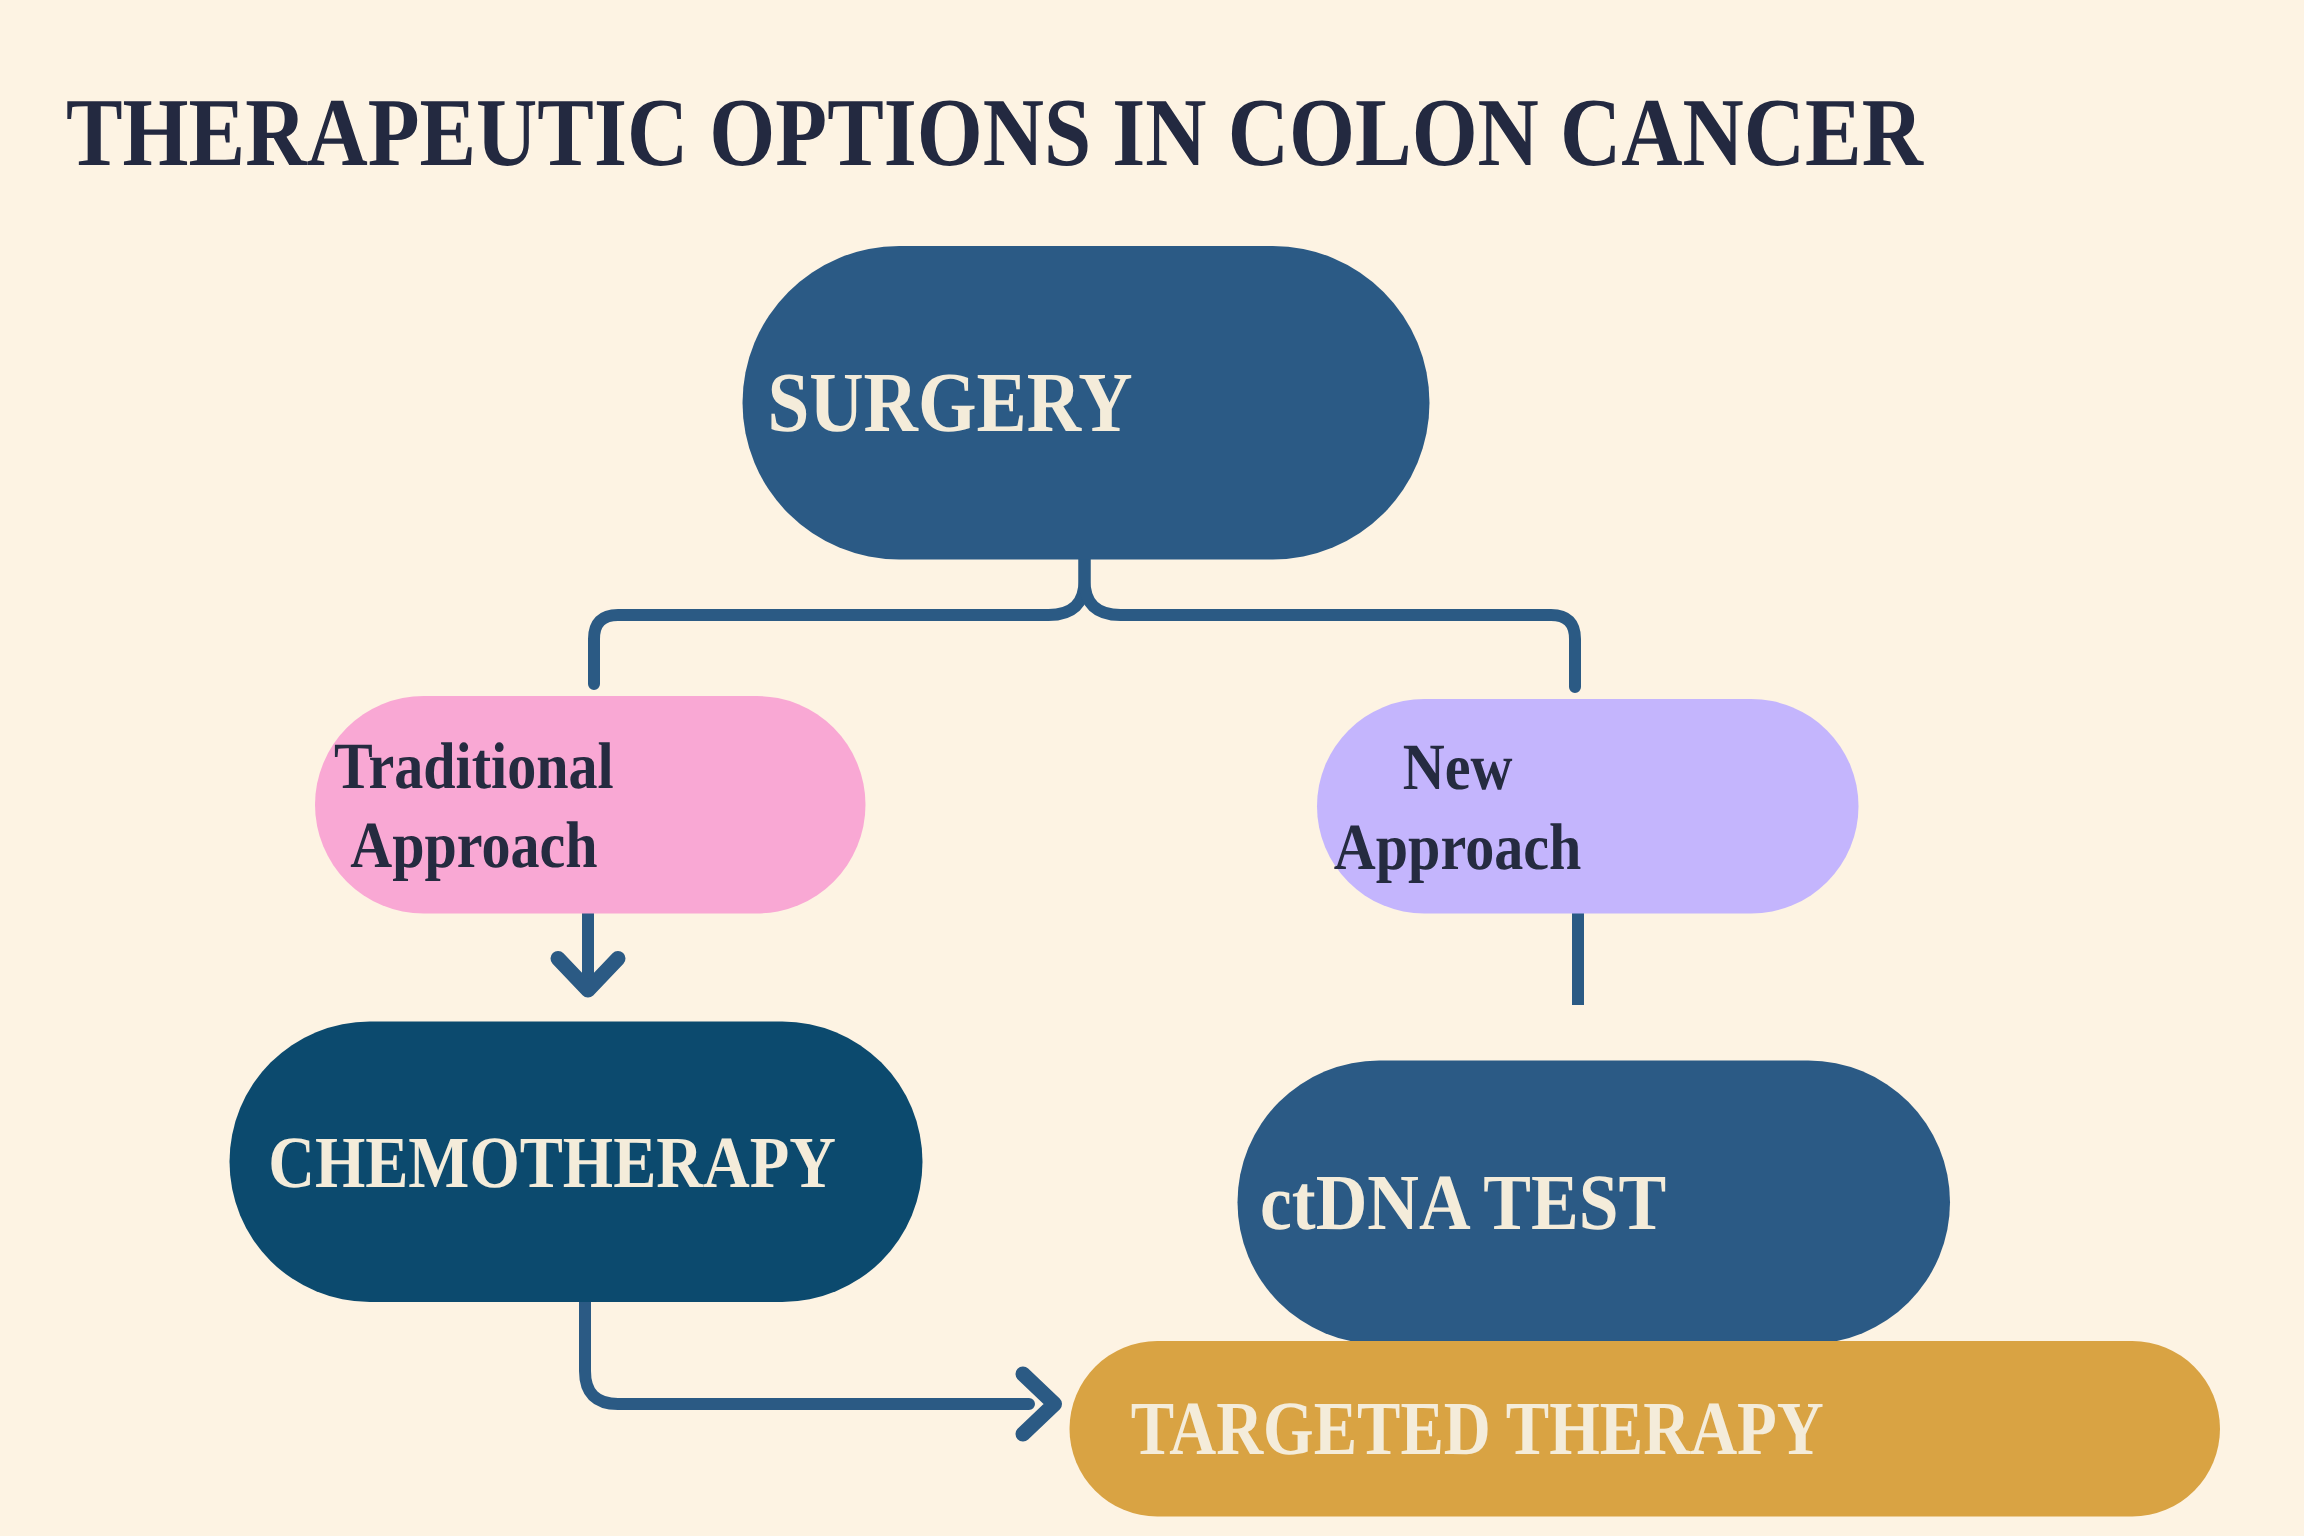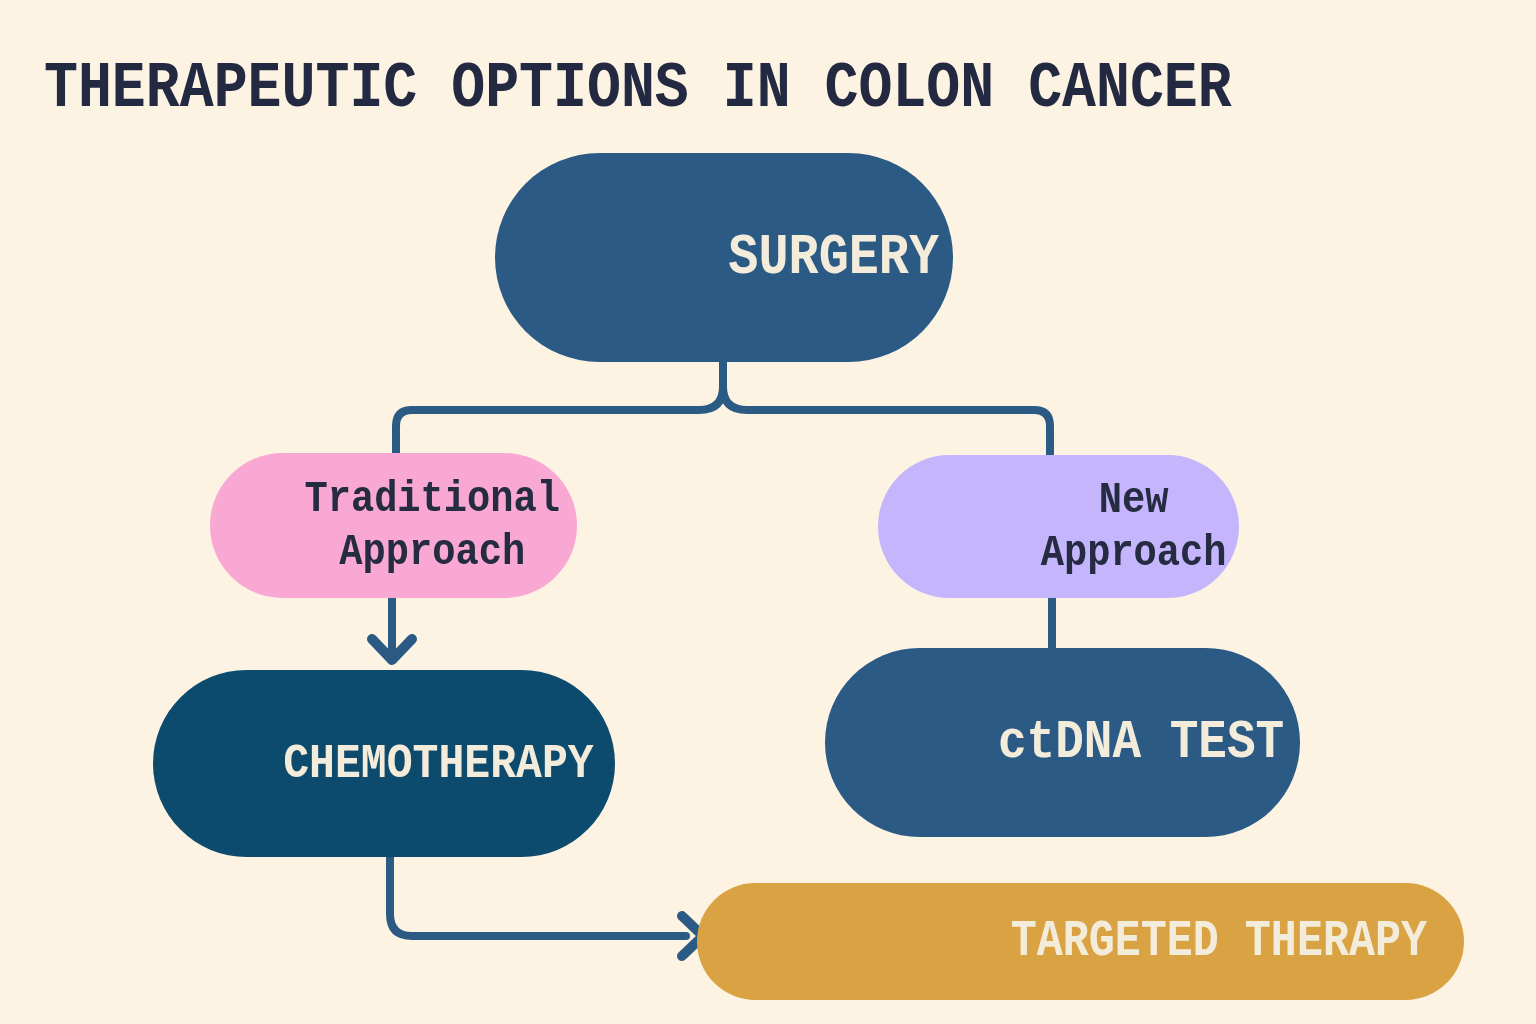--- a/index.html
+++ b/index.html
@@ -5,21 +5,21 @@
   html, body {
     margin: 0;
     padding: 0;
     background: #e8e8e8;
   }
   .canvas {
     position: relative;
     width: 1536px;
     height: 1024px;
     overflow: hidden;
-    font-family: Liberation Mono, monospace;
+    font-family: Liberation Serif, serif;
   }
   .page-title {
     position: absolute;
     left: 44px;
     top: 52px;
     margin: 0;
     font-size: 65px;
     font-weight: 800;
     letter-spacing: 0px;
     white-space: nowrap;
@@ -30,40 +30,41 @@
     position: absolute;
     left: 0;
     top: 0;
     width: 1536px;
     height: 1024px;
   }
   .node {
     position: absolute;
     display: flex;
     align-items: center;
-    justify-content: flex-end;
+    justify-content: flex-start;
     text-align: center;
+    margin-top: 11px;
   }
   .node .label {
     display: inline-block;
     font-weight: 800;
     transform: scaleX(0.88);
     transform-origin: center center;
     white-space: nowrap;
   }
   .node-surgery        { left: 495px; top: 153px; width: 458px; height: 209px; border-radius: 105px; }
   .node-surgery .label { font-size: 57px; }
   .node-traditional    { left: 210px; top: 453px; width: 367px; height: 145px; border-radius: 73px; }
   .node-new            { left: 878px; top: 455px; width: 361px; height: 143px; border-radius: 72px; }
   .approach-label      { font-size: 44px; line-height: 53px; transform: scaleX(0.92); }
   .node-chemo          { left: 153px; top: 670px; width: 462px; height: 187px; border-radius: 94px; }
   .node-chemo .label   { font-size: 49px; }
-  .node-ctdna          { left: 825px; top: 648px; width: 475px; height: 189px; border-radius: 95px; }
+  .node-ctdna          { left: 825px; top: 696px; width: 475px; height: 189px; border-radius: 95px; }
   .node-ctdna .label   { font-size: 53px; transform: scaleX(0.9); }
-  .node-targeted       { left: 697px; top: 883px; width: 767px; height: 117px; border-radius: 59px; }
+  .node-targeted       { left: 713px; top: 883px; width: 767px; height: 117px; border-radius: 59px; }
   .node-targeted .label{ font-size: 51px; transform: scaleX(0.85); }
 </style>
 </head>
 <body>
 
 <div class="canvas" style="background-color: rgb(253, 243, 227);">
 
   <h1 class="page-title" style="color: rgb(35, 41, 64);">THERAPEUTIC OPTIONS IN COLON CANCER</h1>
 
   <svg class="connector-layer" viewBox="0 0 1536 1024" fill="none">

